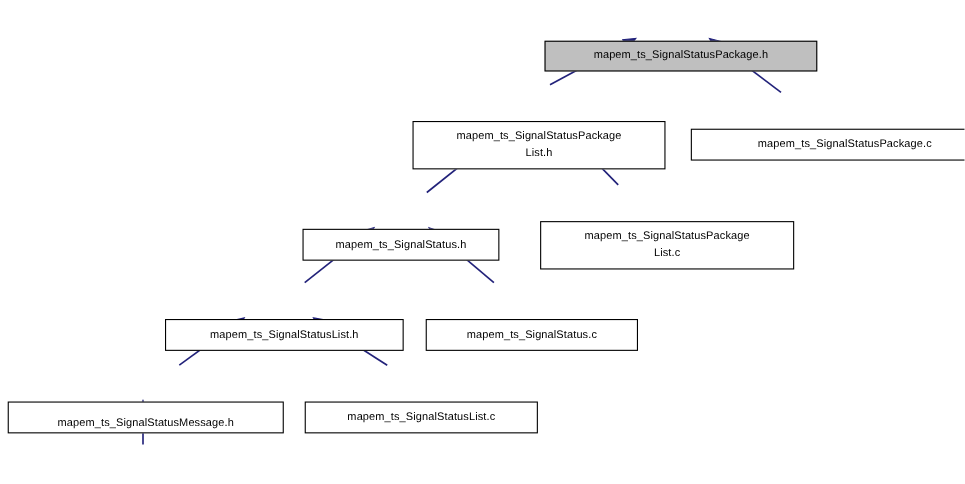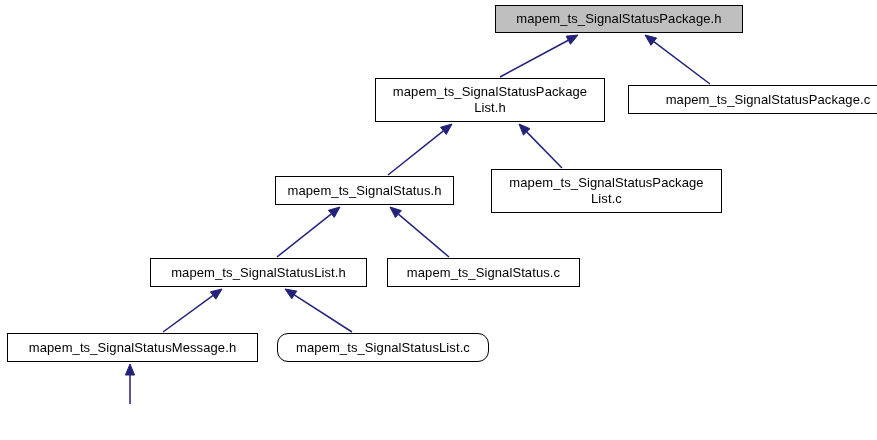--- a/index.html
+++ b/index.html
@@ -26,25 +26,26 @@
   .node {
     position: absolute;
     box-sizing: border-box;
     border: 1px solid #000000;
     background: #ffffff;
     color: #000000;
     display: flex;
     align-items: center;
     justify-content: center;
     text-align: center;
-    font-size: 13px;
+    font-size: 10px;
     line-height: 16px;
     letter-spacing: 0.1px;
     white-space: pre-line;
     z-index: 2;
+    margin-top: 32px;
   }
   .node.root {
     background: #bfbfbf;
     border: 1px solid #000000;
   }
   .node-label {
     display: block;
     padding: 0 6px;
   }
 </style>
@@ -74,15 +75,15 @@
     </svg>
 <div class="node root" style="left: 495px; top: 5px; width: 248px; height: 28px;"><span class="node-label">mapem_ts_SignalStatusPackage.h</span></div>
     <div class="node" style="left: 375px; top: 78px; width: 230px; height: 44px;"><span class="node-label">mapem_ts_SignalStatusPackage
 List.h</span></div>
     <div class="node" style="left: 628px; top: 85px; width: 280px; height: 29px;"><span class="node-label">mapem_ts_SignalStatusPackage.c</span></div>
     <div class="node" style="left: 275px; top: 176px; width: 179px; height: 29px;"><span class="node-label">mapem_ts_SignalStatus.h</span></div>
     <div class="node" style="left: 491px; top: 169px; width: 231px; height: 44px;"><span class="node-label">mapem_ts_SignalStatusPackage
 List.c</span></div>
     <div class="node" style="left: 387px; top: 258px; width: 193px; height: 29px;"><span class="node-label">mapem_ts_SignalStatus.c</span></div>
     <div class="node" style="left: 150px; top: 258px; width: 217px; height: 29px;"><span class="node-label">mapem_ts_SignalStatusList.h</span></div>
-    <div class="node" style="left: 7px; top: 333px; width: 251px; height: 29px;"><span class="node-label">mapem_ts_SignalStatusMessage.h</span></div>
-    <div class="node" style="left: 277px; top: 333px; width: 212px; height: 29px; border-radius: 11px;"><span class="node-label">mapem_ts_SignalStatusList.c</span></div>
+    <div class="node" style="left: 7px; top: 333px; width: 251px; height: 29px; align-items: flex-end;"><span class="node-label">mapem_ts_SignalStatusMessage.h</span></div>
+    <div class="node" style="left: 277px; top: 333px; width: 212px; height: 29px;"><span class="node-label">mapem_ts_SignalStatusList.c</span></div>
   </div>
 
 </body></html>

